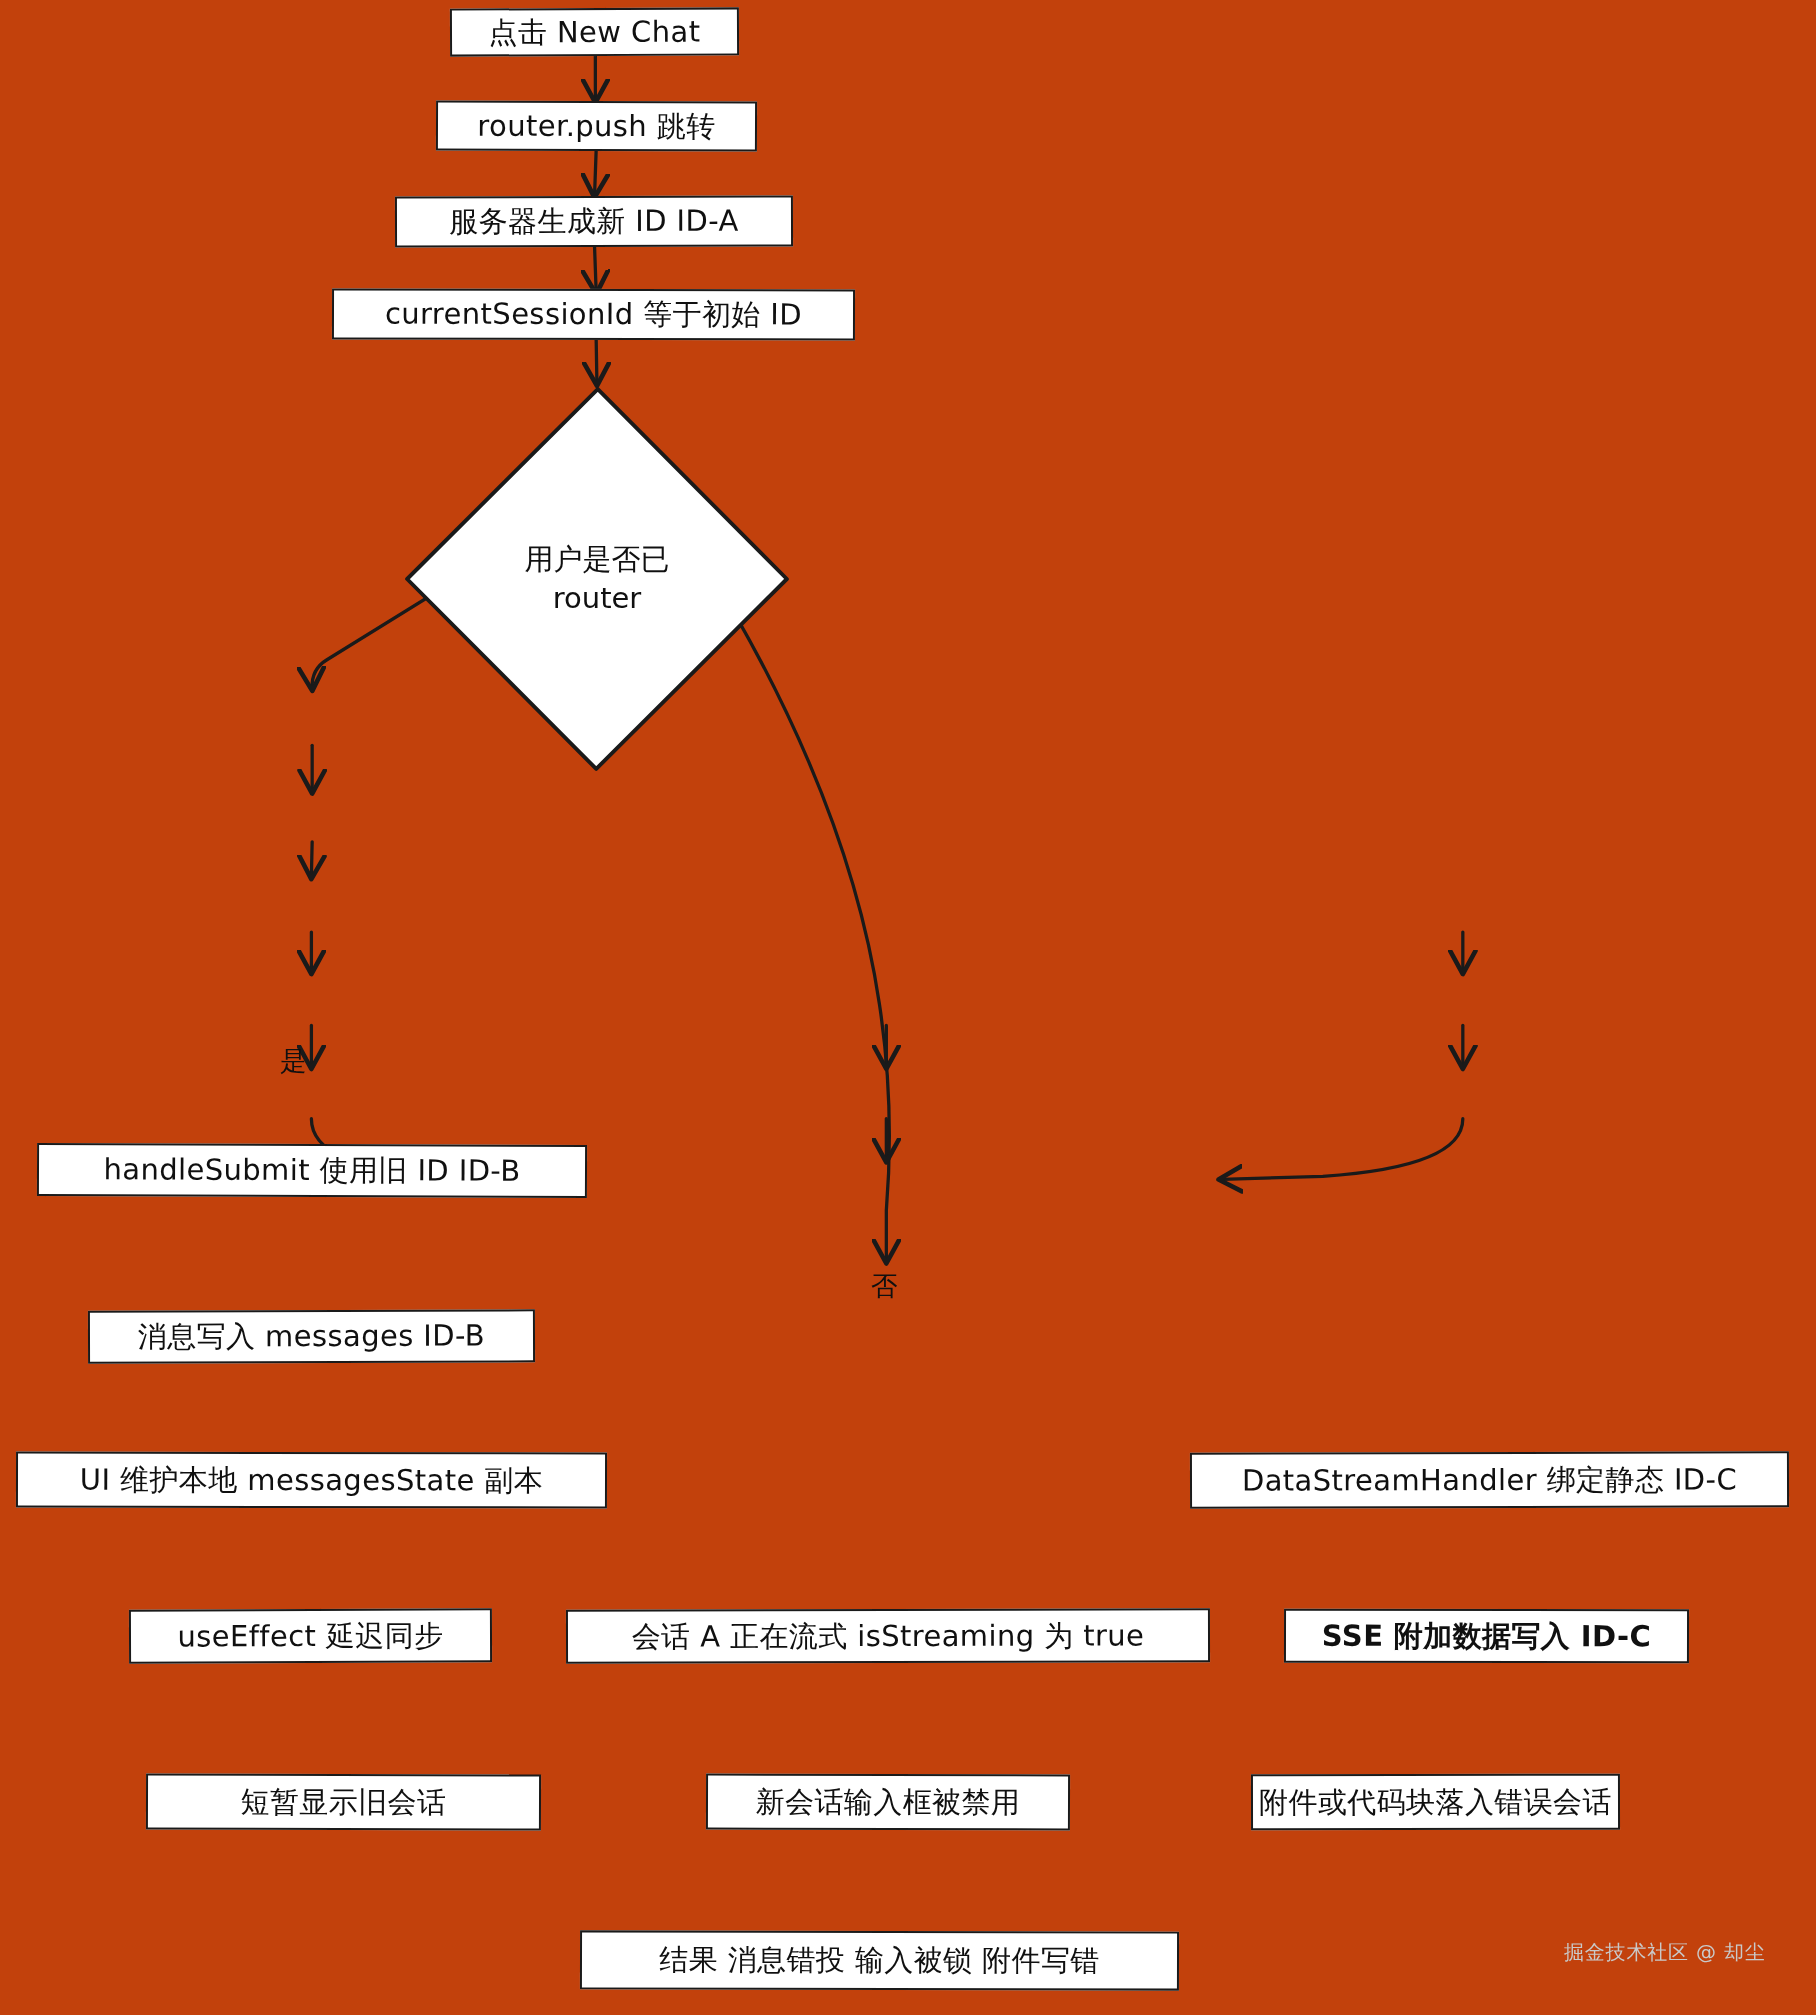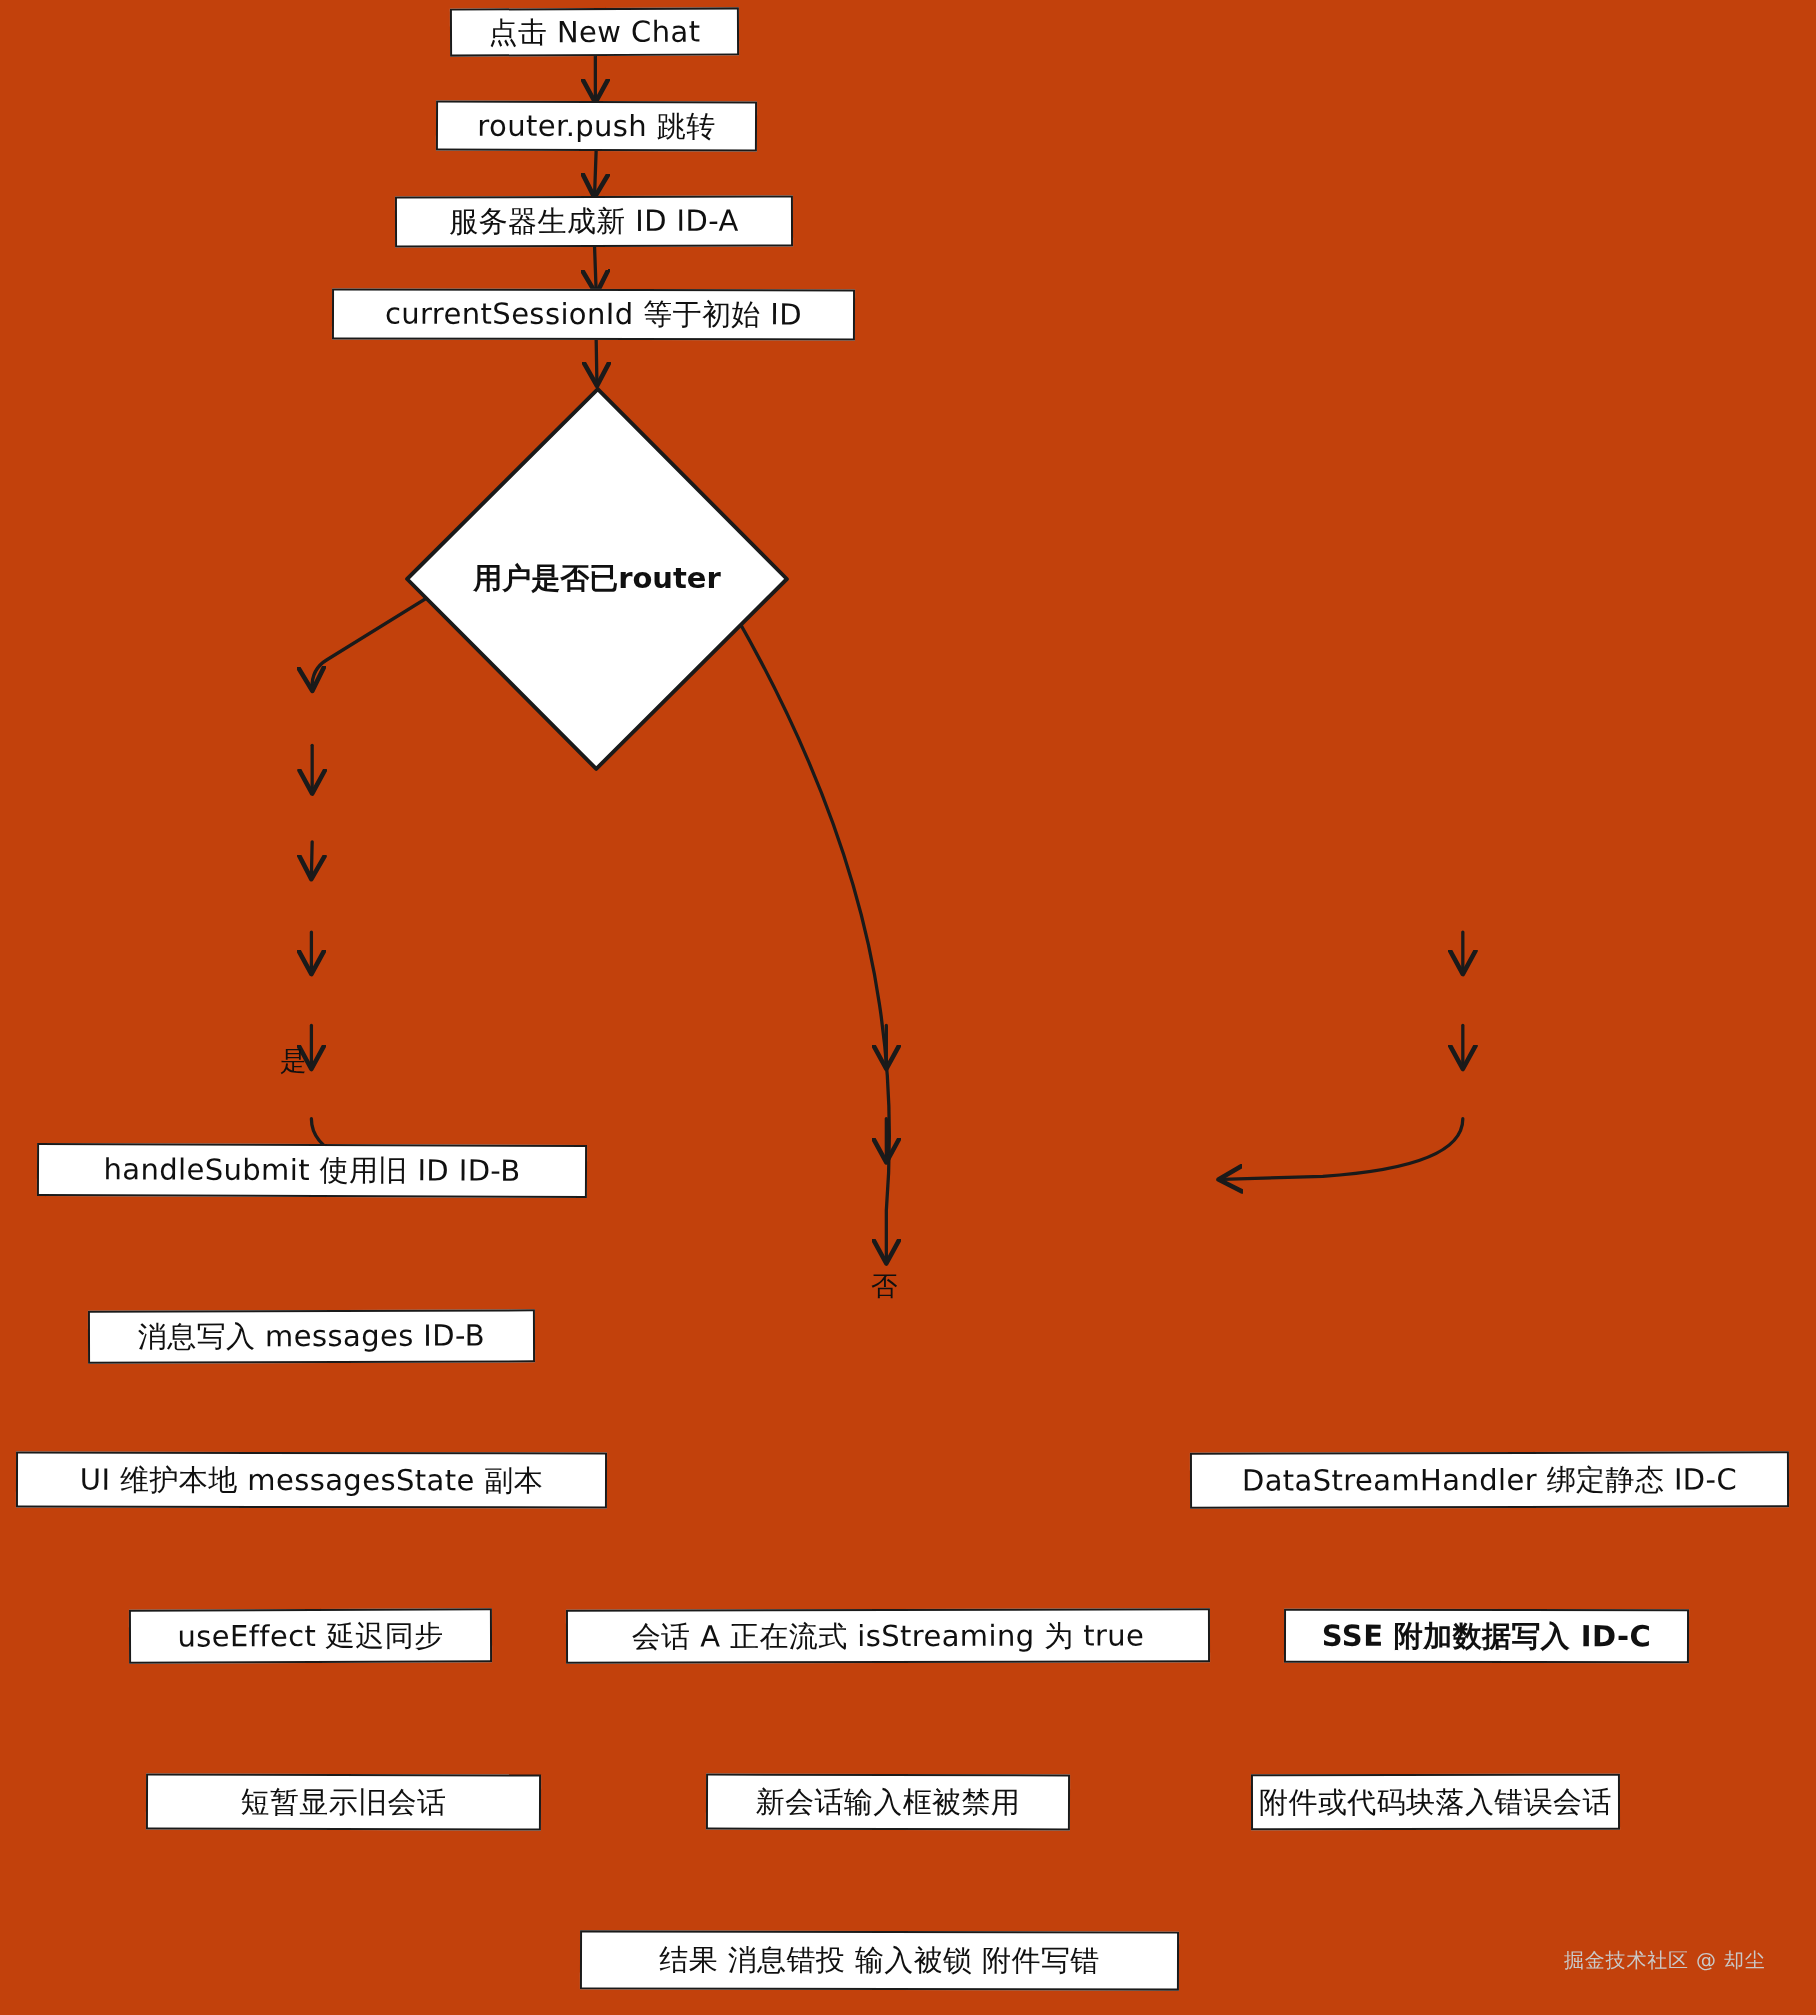--- a/index.html
+++ b/index.html
@@ -60,29 +60,28 @@
   .diamond-wrap {
     position: absolute;
   }
   .diamond-label {
     position: absolute;
     left: 0;
     top: 0;
     width: 100%;
     height: 100%;
     display: flex;
-    flex-direction: row;
+    flex-direction: column;
     align-items: center;
     justify-content: center;
     color: #101010;
     font-size: 29px;
     line-height: 1.35;
     text-align: center;
     white-space: nowrap;
-    font-weight: bold;
   }
   .edge-label {
     position: absolute;
     color: #101010;
     font-size: 26.5px;
     background: transparent;
     white-space: nowrap;
   }
   .watermark {
     position: absolute;
@@ -206,16 +205,16 @@
   </div>
 
   <div class="node n15" style="left:1251px; top:1774px; width:369px; height:56px;">
     <span>附件或代码块落入错误会话</span>
   </div>
 
   <div class="node n16" style="left:580px; top:1931px; width:599px; height:59px;">
     <span>结果 消息错投 输入被锁 附件写错</span>
   </div>
 
-  <div class="watermark" style="left:1564px; top:1939px;margin-top:8px;">掘金技术社区 @ 却尘</div>
+  <div class="watermark" style="left:1564px; top:1939px;">掘金技术社区 @ 却尘</div>
 
 </div>
 
 
 </body></html>

